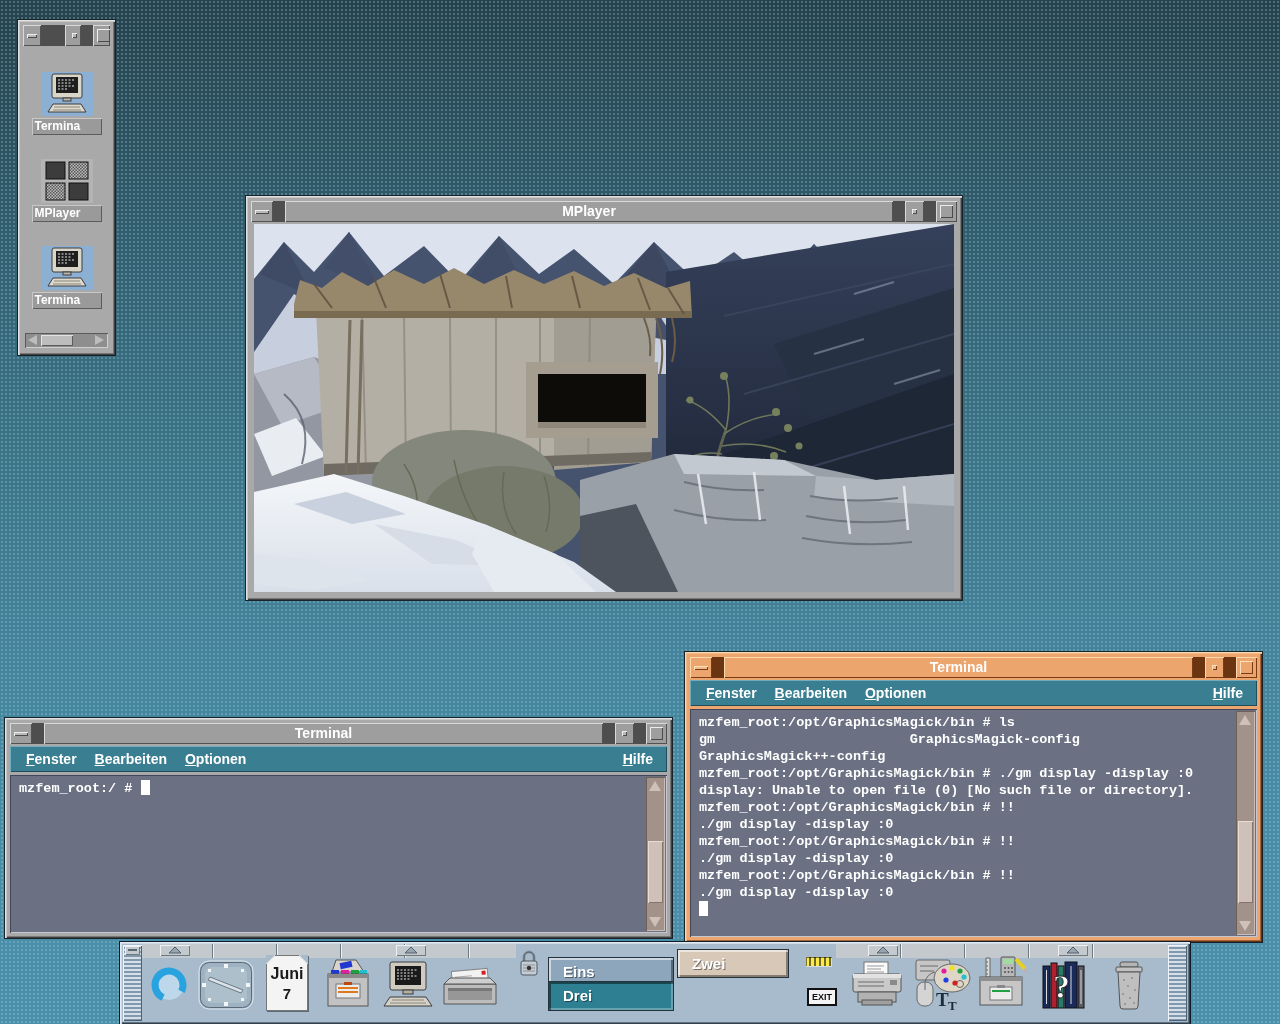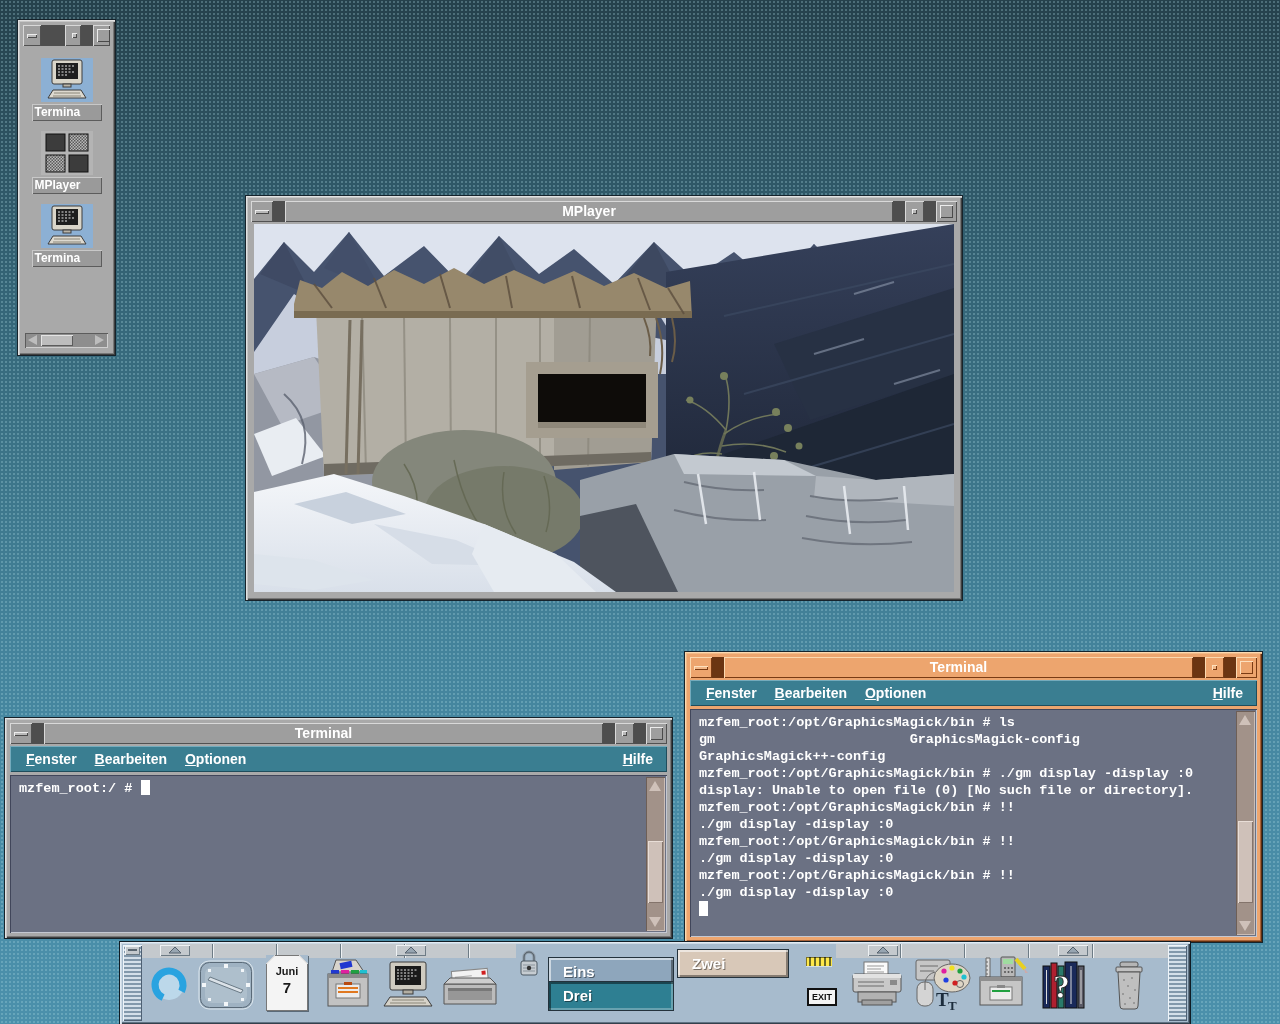--- a/index.html
+++ b/index.html
@@ -64,21 +64,21 @@
   .vs-btn { position:absolute; left:2px; right:2px; height:14px; }
   .vs-up { top:2px; } .vs-down { bottom:2px; }
   .vs-up::after { content:""; position:absolute; left:1px; top:2px; border:6px solid transparent;
     border-bottom:10px solid #cfc1b9; border-top:none; }
   .vs-down::after { content:""; position:absolute; left:1px; top:2px; border:6px solid transparent;
     border-top:10px solid #cfc1b9; border-bottom:none; }
   .vs-thumb { position:absolute; left:2px; right:2px; background:#cfc1b9;
     box-shadow: inset 1px 1px 0 #e9ded7, inset -1px -1px 0 #84746b; }
 
   
-  .ibox-cell { width:72px; margin:10px auto 0; text-align:center; }
+  .ibox-cell { width:72px; margin:24px auto 0; text-align:center; }
   .ibox-img { width:52px; height:44px; margin:0 auto; display:block; }
   .ibox-label { width:70px; height:17px; margin:2px auto 0; background:#9a9a9a; color:#fff;
     font-weight:bold; font-size:12px; line-height:17px; text-align:left; padding-left:3px;
     overflow:hidden; white-space:nowrap; box-shadow: inset 1px 1px 0 #c8c8c8, inset -1px -1px 0 #5c5c5c; }
   .hscroll { position:absolute; left:7px; right:7px; bottom:7px; height:15px; background:#8e8e8e;
     box-shadow: inset 1px 1px 0 #5c5c5c, inset -1px -1px 0 #cfcfcf; }
   .hs-btn { position:absolute; top:2px; bottom:2px; width:13px; }
   .hs-left { left:2px; } .hs-right { right:2px; }
   .hs-left::after { content:""; position:absolute; top:0; left:1px; border:5px solid transparent;
     border-right:9px solid #bdbdbd; border-left:none; }
@@ -108,21 +108,21 @@
   .busy-light { position:absolute; left:686px; top:15px; width:26px; height:9px;
     background:repeating-linear-gradient(90deg,#ffe84a 0 3px,#6a6a28 3px 5px);
     box-shadow: inset 1px 1px 0 rgba(0,0,0,.5), 0 1px 0 rgba(255,255,255,.5); }
   .exit-btn { position:absolute; left:687px; top:46px; width:30px; height:18px; background:#f4f4f4;
     border:2px solid #111; color:#111; font-weight:bold; font-size:9px; text-align:center; line-height:14px; }
   .cal { position:absolute; width:42px; height:56px; background:#f4f4f4; border:1px solid #777;
     box-shadow:1px 1px 0 #5a6a78; text-align:center; color:#1a1a1a; }
   .cal::before,.cal::after { content:""; position:absolute; top:-1px; width:9px; height:9px;
     background:linear-gradient(135deg,#a7bbcd 48%,#d8d8d8 50%,#f4f4f4 60%); }
   .cal::before { left:-1px; } .cal::after { right:-1px; transform:scaleX(-1); }
-  .cal-month { display:block; font-weight:bold; font-size:11px; margin-top:9px; }
+  .cal-month { display:block; font-weight:bold; font-size:16px; margin-top:9px; }
   .cal-day { display:block; font-weight:bold; font-size:15px; margin-top:2px; }
 
   svg { display:block; }
 </style>
 </head>
 <body>
 
 <div class="desktop">
 
   <div class="cde-frame" id="icon-box" style="left:18px; top:20px; width:97px; height:335px;">

